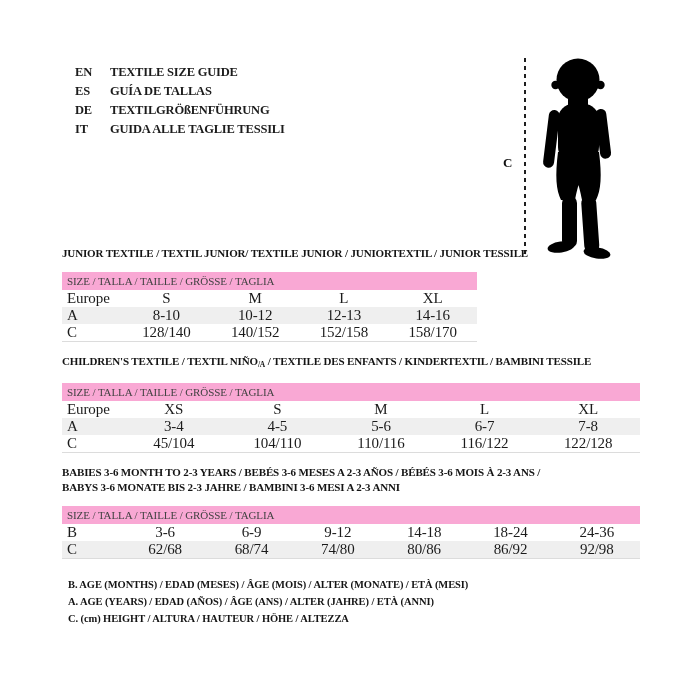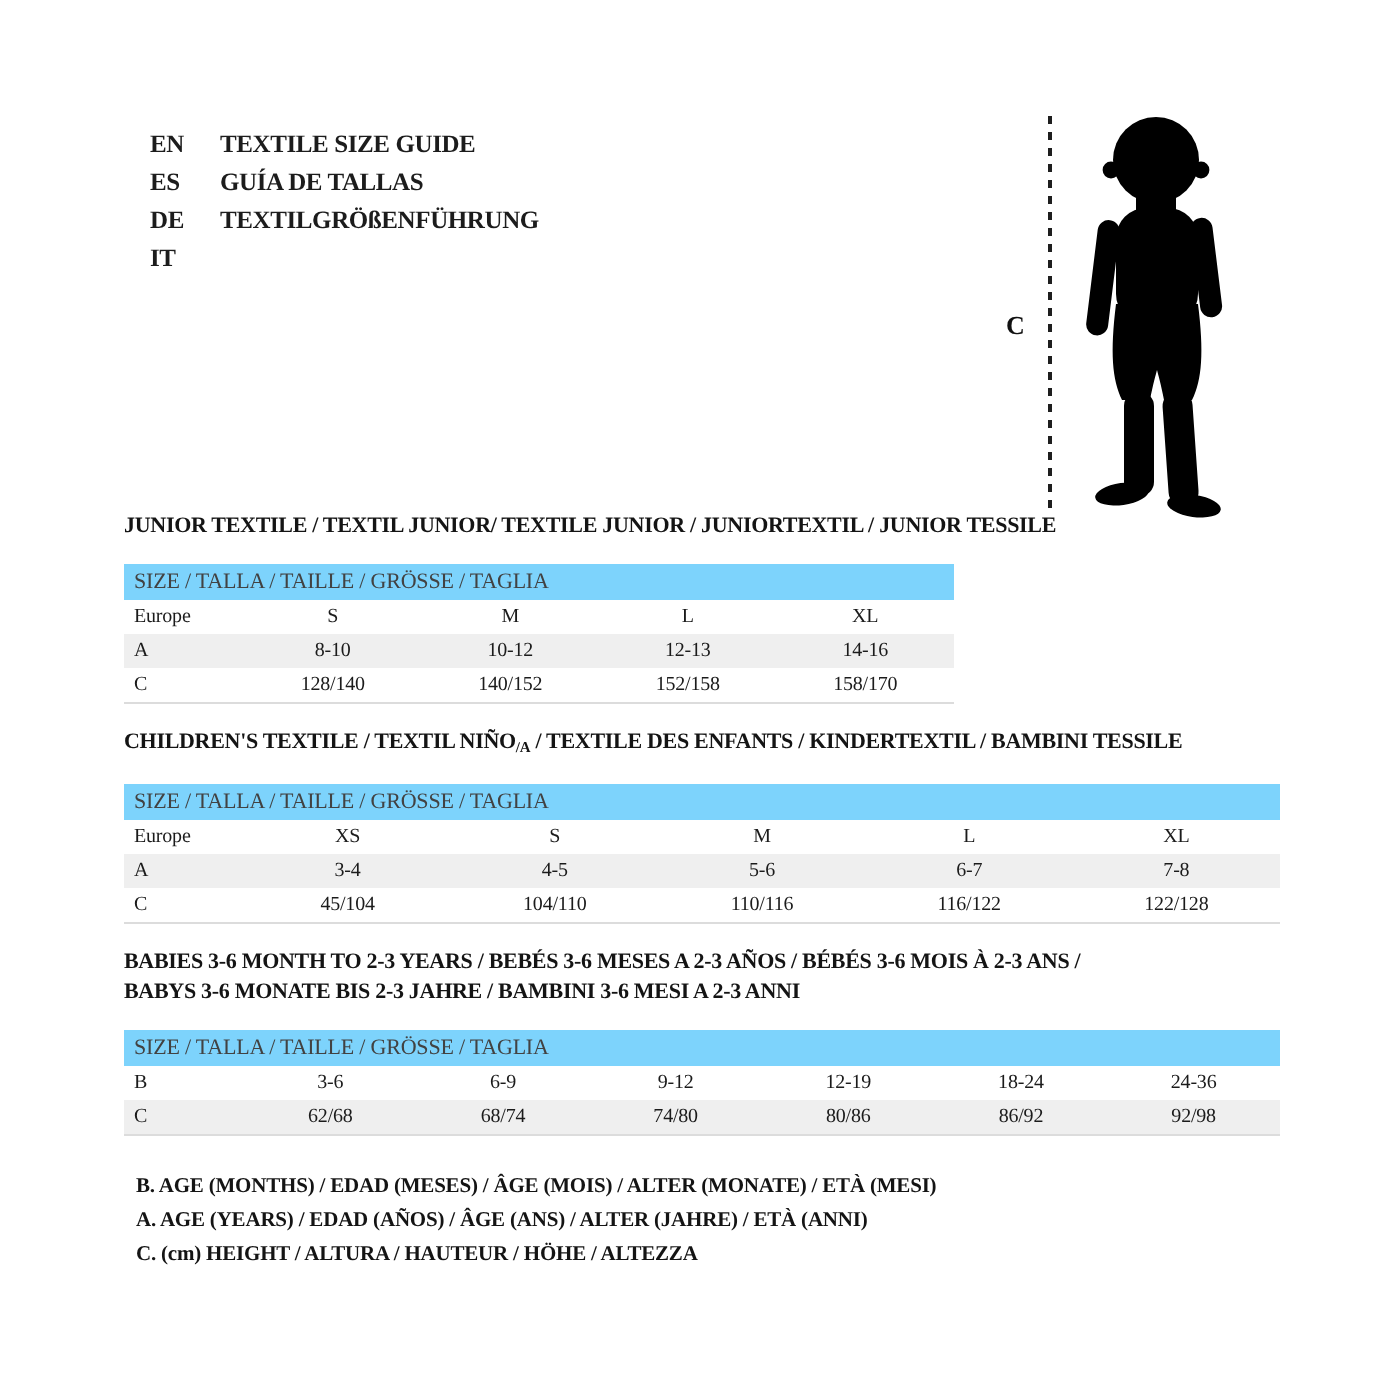--- a/index.html
+++ b/index.html
@@ -12,32 +12,32 @@
   .lang-row{display:flex;line-height:19px;font-weight:bold;font-size:12.5px;letter-spacing:-0.2px;color:#1c1c1c;}
   .lang-code{width:35px;flex:0 0 35px;}
   
   .figure-line{
     position:absolute;left:524px;top:58px;width:2px;height:200px;
     background:repeating-linear-gradient(to bottom,#1e1e1e 0 4px,transparent 4px 8px);
   }
   .figure-label{position:absolute;left:503px;top:155px;font-size:13px;font-weight:bold;color:#111;}
   .baby-svg{position:absolute;left:534px;top:54px;}
   
-  .content{position:absolute;left:62px;top:256px;width:600px;}
+  .content{position:absolute;left:62px;top:246px;width:600px;}
   .section + .section{margin-top:12px;}
   .section-title{font-weight:bold;font-size:11px;line-height:15px;color:#141414;white-space:nowrap;letter-spacing:-0.15px;margin-bottom:11px;}
   .section-title sub{font-size:7.5px;vertical-align:-2px;}
   .size-table{border-collapse:collapse;table-layout:fixed;border-bottom:1px solid #dcdcdc;color:#1b1b1b;}
   .size-table.cols-4{width:415px;}
   .size-table.cols-5,.size-table.cols-6{width:578px;}
   .size-table th{
-    background:#7dd3fc;color:#424242;font-weight:normal;text-align:left;
+    background:#f9a8d4;color:#424242;font-weight:normal;text-align:left;
     font-size:11px;height:18px;padding:0 0 0 5px;letter-spacing:-0.1px;
   }
-  .size-table td{font-size:10px;height:17px;text-align:center;padding:0;letter-spacing:-0.1px;}
+  .size-table td{font-size:15px;height:17px;text-align:center;padding:0;letter-spacing:-0.1px;}
   .size-table td.row-label{text-align:left;padding-left:5px;}
   .size-table tr.shaded{background:#efefef;}
   
   .footnotes{margin-top:17px;padding-left:6px;}
   .footnote{font-weight:bold;font-size:10.5px;line-height:17px;color:#141414;letter-spacing:-0.1px;white-space:nowrap;}
 </style>
 </head>
 <body>
 
 <div class="canvas">
@@ -50,20 +50,21 @@
       <div class="lang-row">
         <span class="lang-code">ES</span>
         <span class="lang-label">GUÍA DE TALLAS</span>
       </div>
       <div class="lang-row">
         <span class="lang-code">DE</span>
         <span class="lang-label">TEXTILGRÖßENFÜHRUNG</span>
       </div>
       <div class="lang-row">
         <span class="lang-code">IT</span>
+        <span class="lang-label">GUIDA ALLE TAGLIE TESSILI</span>
       </div>
     </div>
 
   <div class="figure-line"></div>
   <div class="figure-label">C</div>
   <svg class="baby-svg" width="92" height="205" viewBox="0 0 92 205" fill="#000">
     <circle cx="44" cy="26" r="21.5"></circle>
     <circle cx="21.5" cy="31" r="4.2"></circle>
     <circle cx="66.5" cy="31" r="4.2"></circle>
     <rect x="34" y="42" width="20" height="12"></rect>
@@ -186,21 +187,21 @@
               <tr>
                 <th colspan="7">SIZE / TALLA / TAILLE / GRÖSSE / TAGLIA</th>
               </tr>
             </thead>
             <tbody>
               <tr>
                 <td class="row-label">B</td>
                 <td>3-6</td>
                 <td>6-9</td>
                 <td>9-12</td>
-                <td>12-19</td>
+                <td>14-18</td>
                 <td>18-24</td>
                 <td>24-36</td>
               </tr>
               <tr class="shaded">
                 <td class="row-label">C</td>
                 <td>62/68</td>
                 <td>68/74</td>
                 <td>74/80</td>
                 <td>80/86</td>
                 <td>86/92</td>

